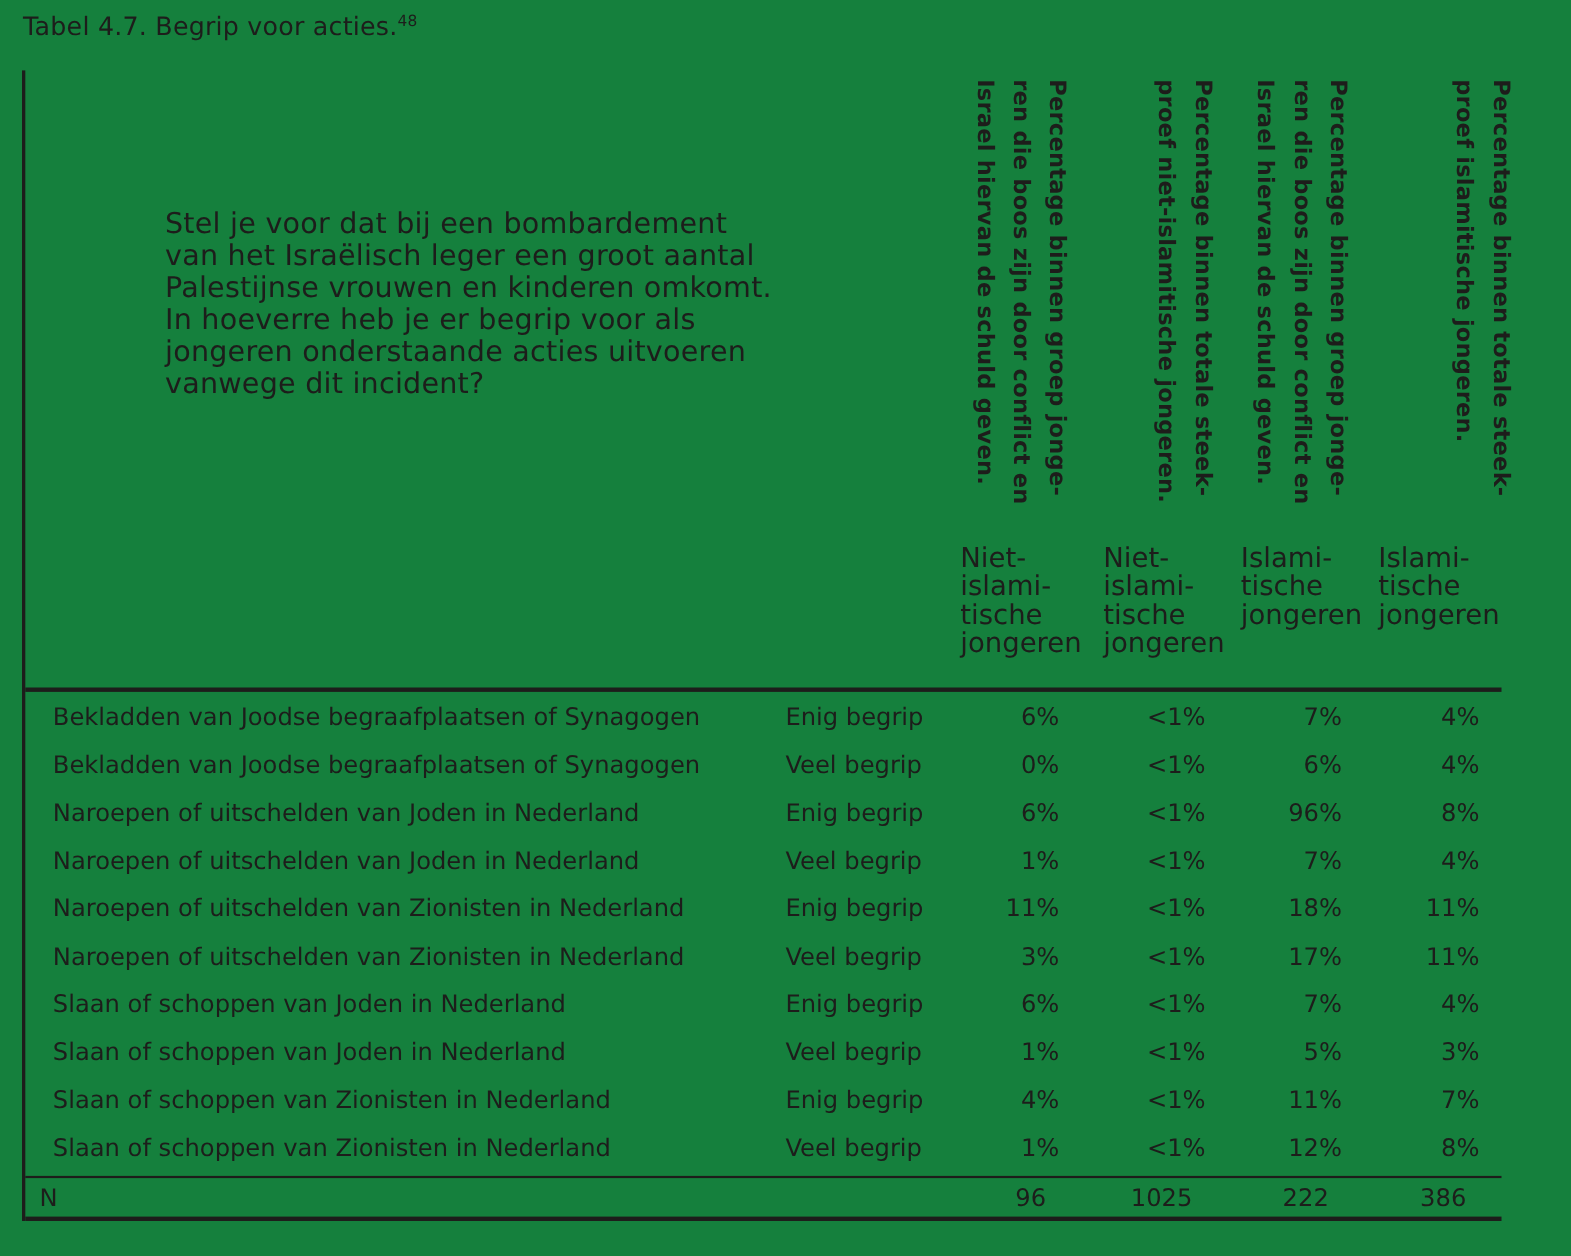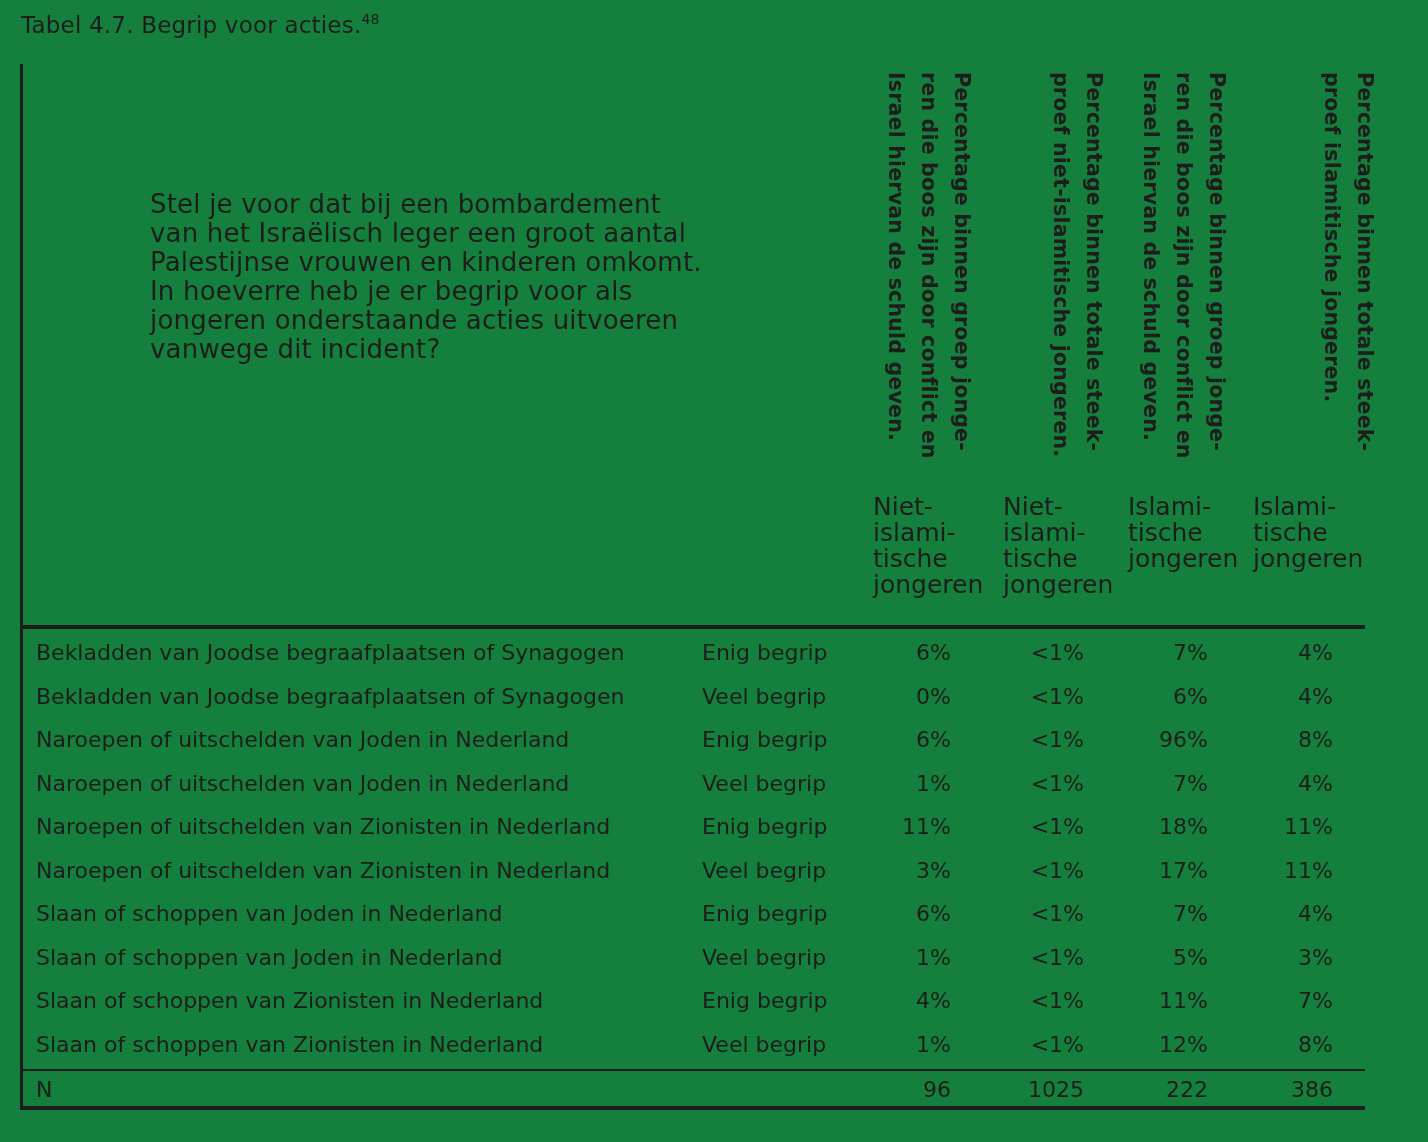--- a/index.html
+++ b/index.html
@@ -79,21 +79,21 @@
     width: 1342px;
     background: #1d1d1b;
   }
   .hline.thick { height: 4px; }
   .hline.thin  { height: 2px; }
   .line-header { top: 561px; }
   .line-above-n { top: 1005px; }
   .line-bottom { top: 1042px; }
   .rows {
     position: absolute;
-    left: 0;
+    left: 12px;
     top: 567px;
     width: 1342px;
   }
   .row {
     display: flex;
     align-items: center;
     height: 43.5px;
     font-size: 22px;
   }
   .cell { box-sizing: border-box; flex: 0 0 auto; }

